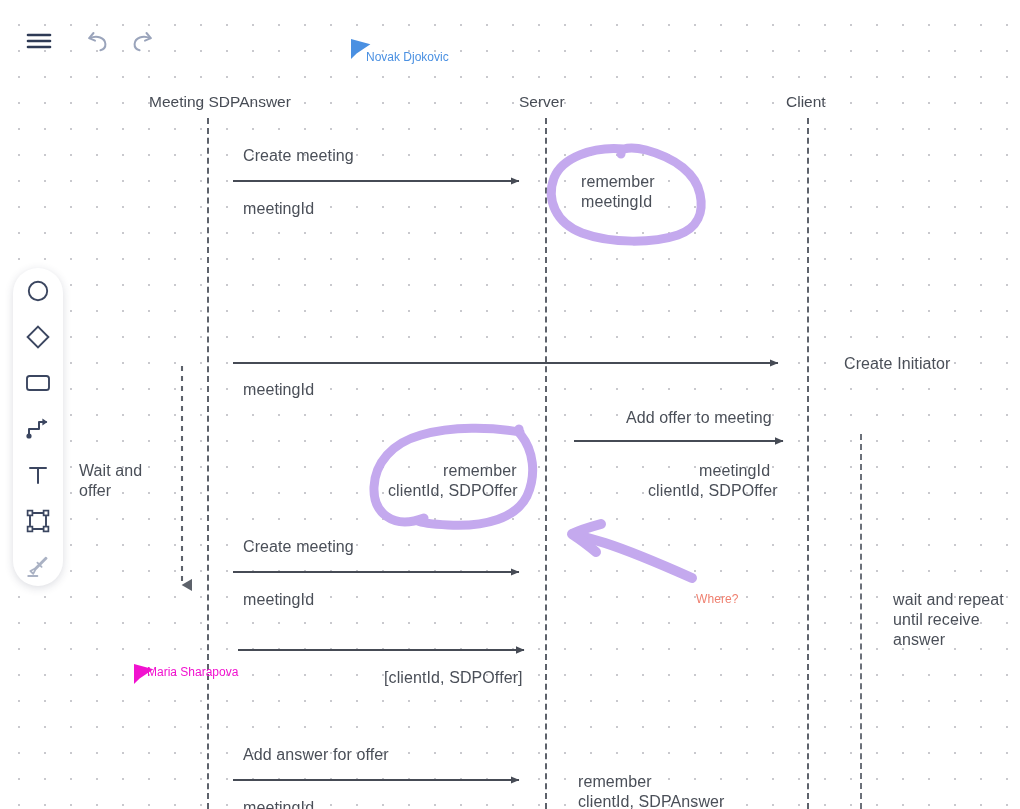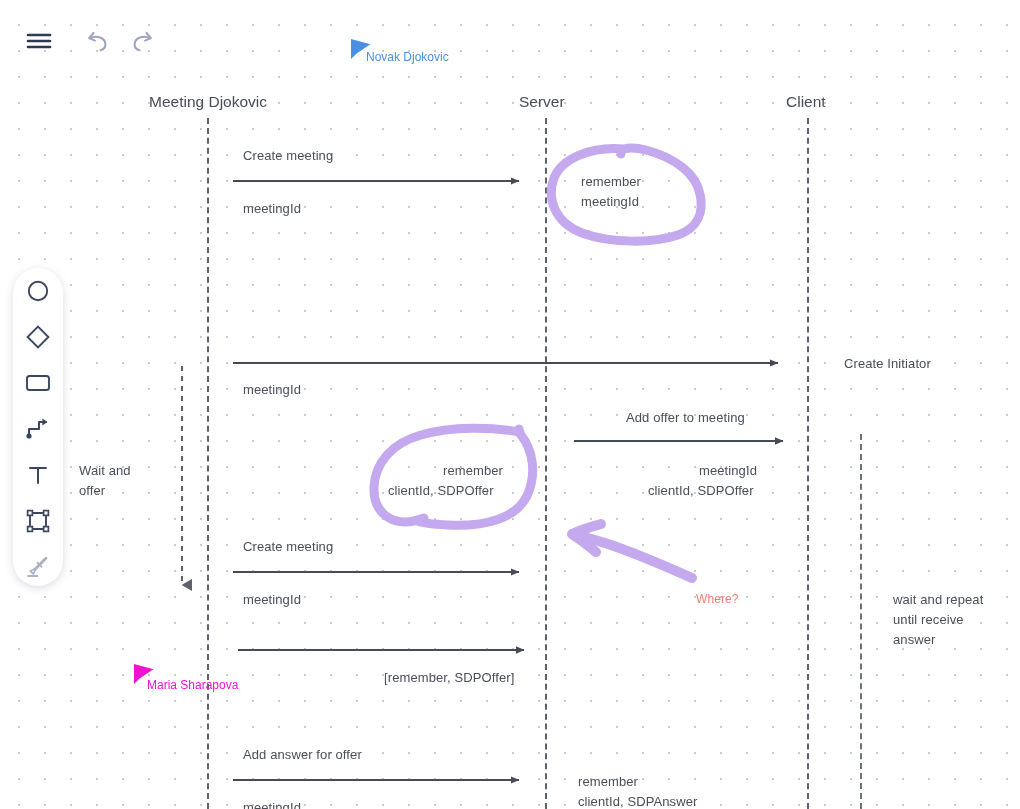--- a/index.html
+++ b/index.html
@@ -51,21 +51,21 @@
     position: absolute;
     left: 0; width: 50px; height: 46px;
     display: flex; align-items: center; justify-content: center;
     cursor: pointer;
   }
 
   
   .dtext {
     position: absolute;
     color: #4a4f58;
-    font-size: 13px;
+    font-size: 16px;
     line-height: 20px;
     white-space: pre;
     letter-spacing: 0.1px;
   }
   .hdr {
     position: absolute;
     color: #474c55;
     font-size: 15.5px;
     white-space: pre;
   }
@@ -226,21 +226,21 @@
     </div>
     <div class="tool-item" style="top:276px">
       <svg width="26" height="24" viewBox="0 0 26 24">
         <path d="M21.6,3.4 L10.4,14.6 L8.2,18.8 L5.4,16 L9.6,13.8 L20.8,2.6 Z" fill="none" stroke="#aab2c4" stroke-width="1.8" stroke-linejoin="round"></path>
         <line x1="3.2" y1="21" x2="12.4" y2="21" stroke="#aab2c4" stroke-width="1.8" stroke-linecap="round"></line>
         <line x1="12.4" y1="7.6" x2="16.6" y2="11.8" stroke="#aab2c4" stroke-width="1.8" stroke-linecap="round"></line>
       </svg>
     </div>
   </div>
 
-  <div class="hdr" style="left:149px; top:93px">Meeting Djokovic</div>
+  <div class="hdr" style="left:149px; top:93px">Meeting SDPAnswer</div>
   <div class="hdr" style="left:519px; top:93px">Server</div>
   <div class="hdr" style="left:786px; top:93px">Client</div>
 
   <div class="lifeline" style="left:207px; top:118px; height:691px"></div>
   <div class="lifeline" style="left:545px; top:118px; height:691px"></div>
   <div class="lifeline" style="left:807px; top:118px; height:691px"></div>
   <div class="lifeline thin" style="left:860px; top:434px; height:375px"></div>
 
   <div class="dtext" style="left:243px; top:146px">Create meeting</div>
   <div class="dtext" style="left:243px; top:199px">meetingId</div>
@@ -264,35 +264,35 @@
 
   <div class="dtext" style="left:243px; top:537px">Create meeting</div>
   <div class="dtext" style="left:243px; top:590px">meetingId</div>
 
   <div class="dtext" style="left:696px; top:589px; color:#ef8070; font-size:12px">Where?</div>
 
   <div class="dtext" style="left:893px; top:590px">wait and repeat</div>
   <div class="dtext" style="left:893px; top:610px">until receive</div>
   <div class="dtext" style="left:893px; top:630px">answer</div>
 
-  <div class="dtext" style="left:384px; top:668px">[remember, SDPOffer]</div>
+  <div class="dtext" style="left:384px; top:668px">[clientId, SDPOffer]</div>
 
   <div class="dtext" style="left:243px; top:745px">Add answer for offer</div>
   <div class="dtext" style="left:243px; top:798px">meetingId</div>
 
   <div class="dtext" style="left:578px; top:772px">remember</div>
   <div class="dtext" style="left:578px; top:792px">clientId, SDPAnswer</div>
 
   <div class="cursor-group" style="left:350px; top:38px">
     <svg width="22" height="26" viewBox="0 0 22 26" style="position:absolute;left:0;top:0">
       <path d="M1,1 L1,21 L6.6,15.4 L20.4,6.2 Z" fill="#4a90e2"></path>
     </svg>
     <div class="cursor-label" style="left:16px; top:12px; color:#4a90e2">Novak Djokovic</div>
   </div>
 
   <div class="cursor-group" style="left:133px; top:663px">
     <svg width="22" height="26" viewBox="0 0 22 26" style="position:absolute;left:0;top:0">
       <path d="M1,1 L1,21 L6.6,15.4 L20.4,6.2 Z" fill="#f112cf"></path>
     </svg>
-    <div class="cursor-label" style="left:14px; top:15px; color:#f112cf">Maria Sharapova</div>
+    <div class="cursor-label" style="left:14px; top:2px; color:#f112cf">Maria Sharapova</div>
   </div>
 
 </div>
 
 </body></html>

